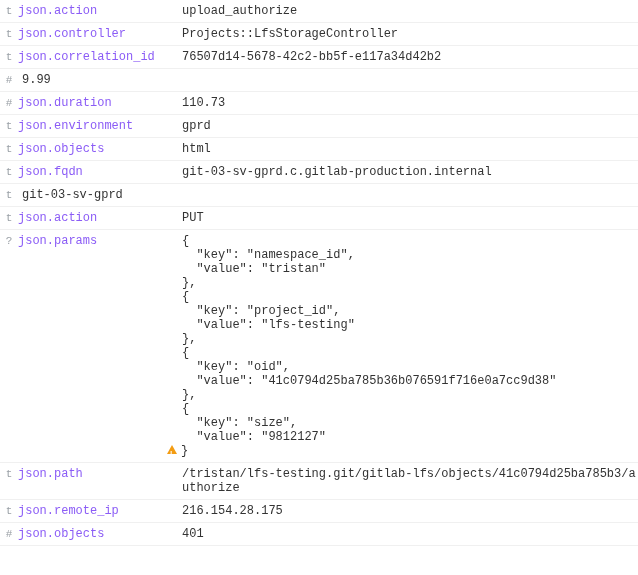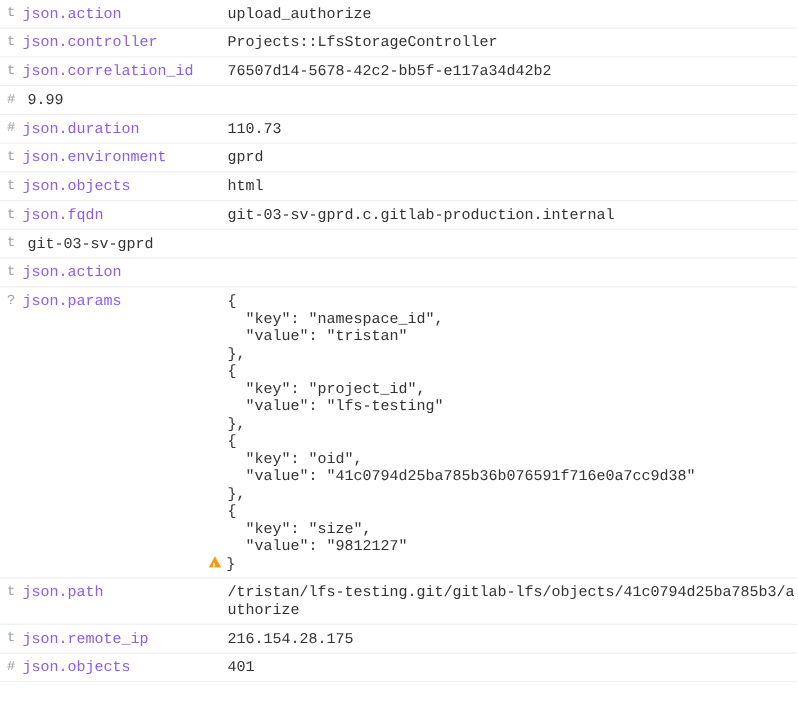--- a/index.html
+++ b/index.html
@@ -122,20 +122,21 @@
       <div class="key-col">json.fqdn</div>
       <div class="val-col">git-03-sv-gprd.c.gitlab-production.internal</div>
     </div>
     <div class="row">
       <div class="type-col">t</div>
       <div class="val-col">git-03-sv-gprd</div>
     </div>
     <div class="row">
       <div class="type-col">t</div>
       <div class="key-col">json.action</div>
+      <div class="val-col">PUT</div>
     </div>
     <div class="row">
       <div class="type-col">?</div>
       <div class="key-col">json.params</div>
       <div class="val-col"><span class="params-block"><span class="params-line">{</span><span class="params-line">  "key": "namespace_id",</span><span class="params-line">  "value": "tristan"</span><span class="params-line">},</span><span class="params-line">{</span><span class="params-line">  "key": "project_id",</span><span class="params-line">  "value": "lfs-testing"</span><span class="params-line">},</span><span class="params-line">{</span><span class="params-line">  "key": "oid",</span><span class="params-line">  "value": "41c0794d25ba785b36b076591f716e0a7cc9d38"</span><span class="params-line">},</span><span class="params-line">{</span><span class="params-line">  "key": "size",</span><span class="params-line">  "value": "9812127"</span><span class="params-line" style="margin-left: -15px;"><span class="warn-icon"></span><span>}</span></span></span></div>
     </div>
     <div class="row">
       <div class="type-col">t</div>
       <div class="key-col">json.path</div>
       <div class="val-col">/tristan/lfs-testing.git/gitlab-lfs/objects/41c0794d25ba785b3/authorize</div>

